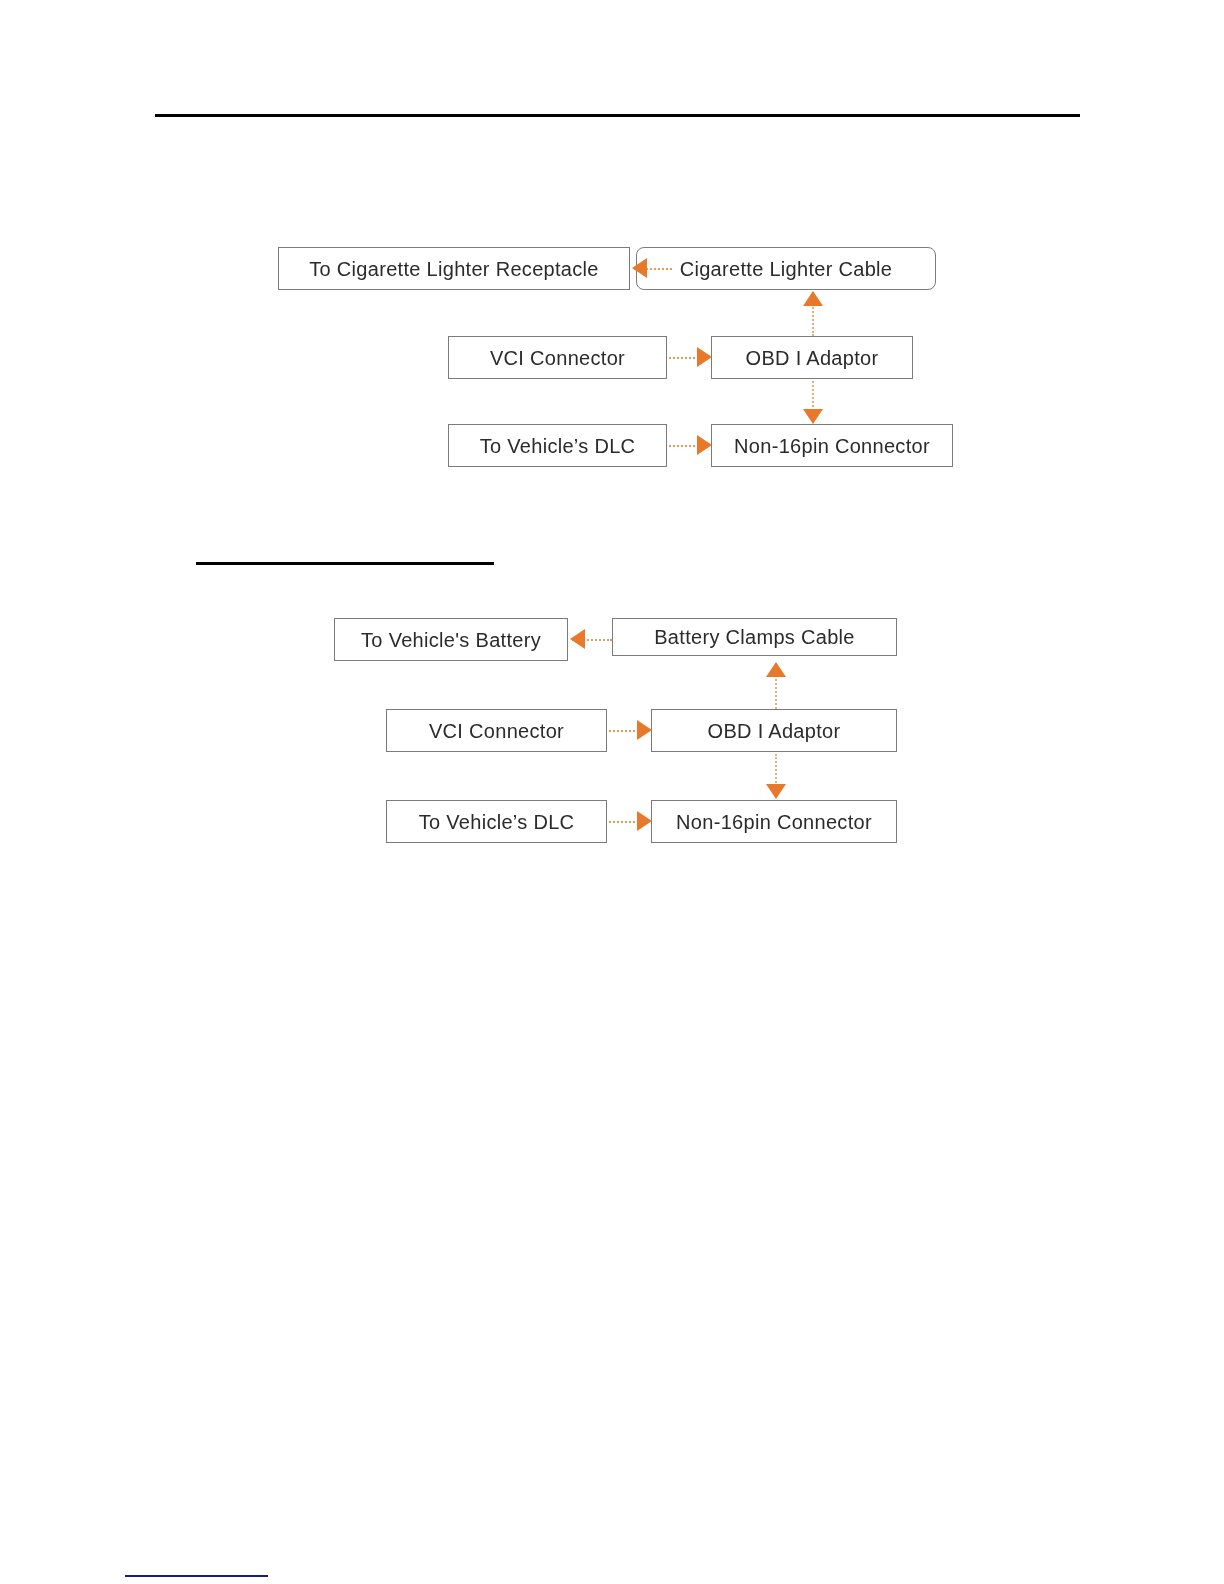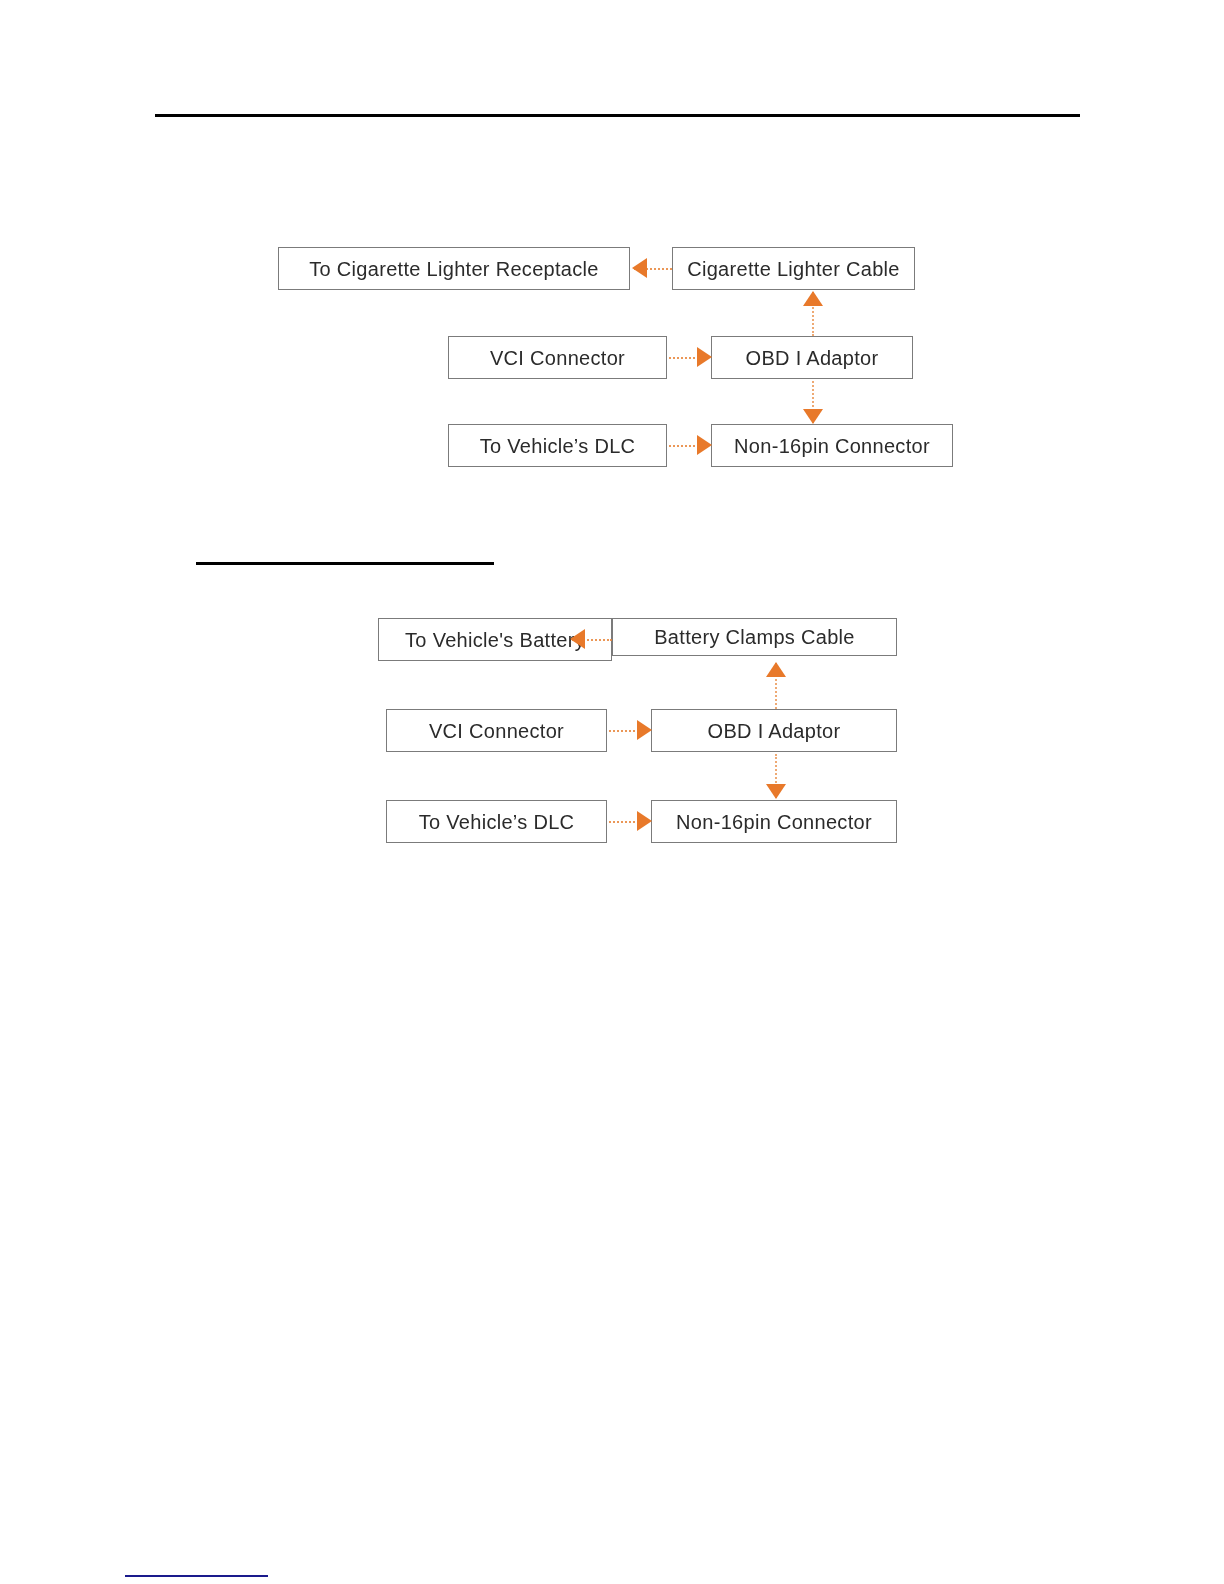--- a/index.html
+++ b/index.html
@@ -103,21 +103,21 @@
 </style>
 </head>
 <body>
 
 <div class="rule-top"></div>
 
 <div class="diagram">
 
   <div class="node" style="left:278px; top:247px; width:352px; height:43px;">To Cigarette Lighter Receptacle</div>
 
-  <div class="node" style="left:672px; top:247px; width:243px; height:43px;">Cigarette Lighter Cable</div>
+  <div class="node" style="left:636px; top:247px; width:300px; height:43px;border-radius:8px;">Cigarette Lighter Cable</div>
 
   <div class="conn-h" style="left:634px; top:268px; width:38px;"></div>
   <div class="arrow arrow-left" style="left:632px; top:258px;"></div>
 
   <div class="node" style="left:448px; top:336px; width:219px; height:43px;">VCI Connector</div>
 
   <div class="node" style="left:711px; top:336px; width:202px; height:43px;">OBD I Adaptor</div>
 
   <div class="conn-h" style="left:669px; top:357px; width:30px;"></div>
   <div class="arrow arrow-right" style="left:697px; top:347px;"></div>
@@ -133,21 +133,21 @@
   <div class="arrow arrow-right" style="left:697px; top:435px;"></div>
 
   <div class="conn-v" style="left:812px; top:381px; height:42px;"></div>
   <div class="arrow arrow-down" style="left:803px; top:409px;"></div>
 </div>
 
 <div class="rule-section"></div>
 
 <div class="diagram">
 
-  <div class="node" style="left:334px; top:618px; width:234px; height:43px;margin-left:44px;">To Vehicle's Battery</div>
+  <div class="node" style="left:334px; top:618px; width:234px; height:43px;">To Vehicle's Battery</div>
 
   <div class="node" style="left:612px; top:618px; width:285px; height:38px;">Battery Clamps Cable</div>
 
   <div class="conn-h" style="left:572px; top:639px; width:40px;"></div>
   <div class="arrow arrow-left" style="left:570px; top:629px;"></div>
 
   <div class="node" style="left:386px; top:709px; width:221px; height:43px;">VCI Connector</div>
 
   <div class="node" style="left:651px; top:709px; width:246px; height:43px;">OBD I Adaptor</div>
 

